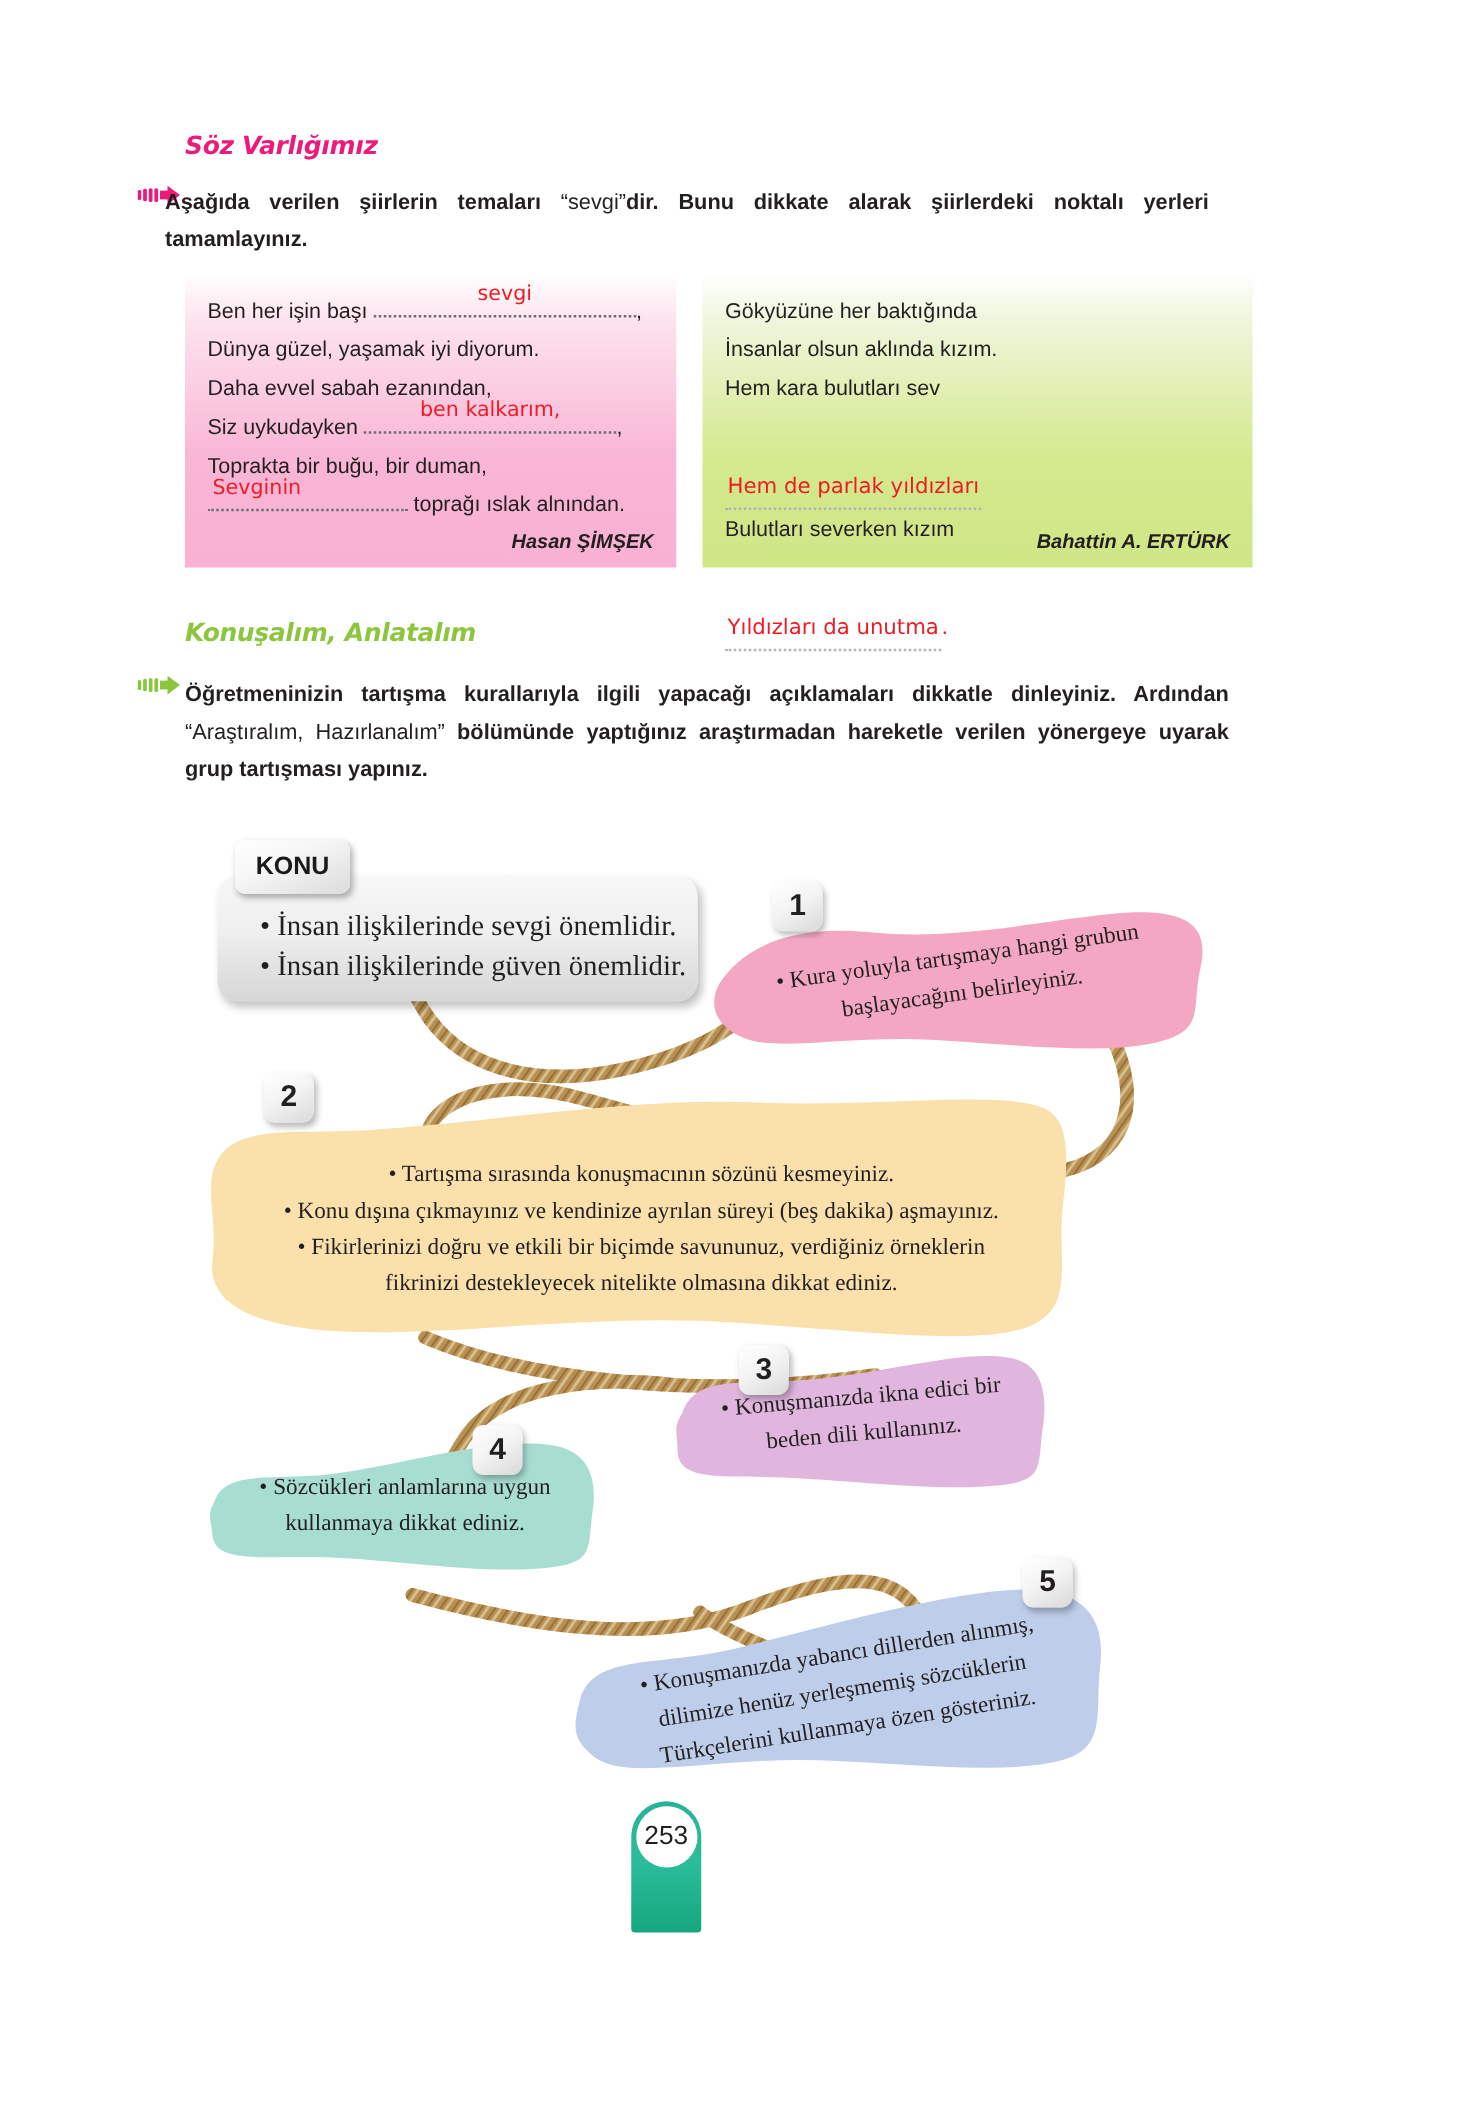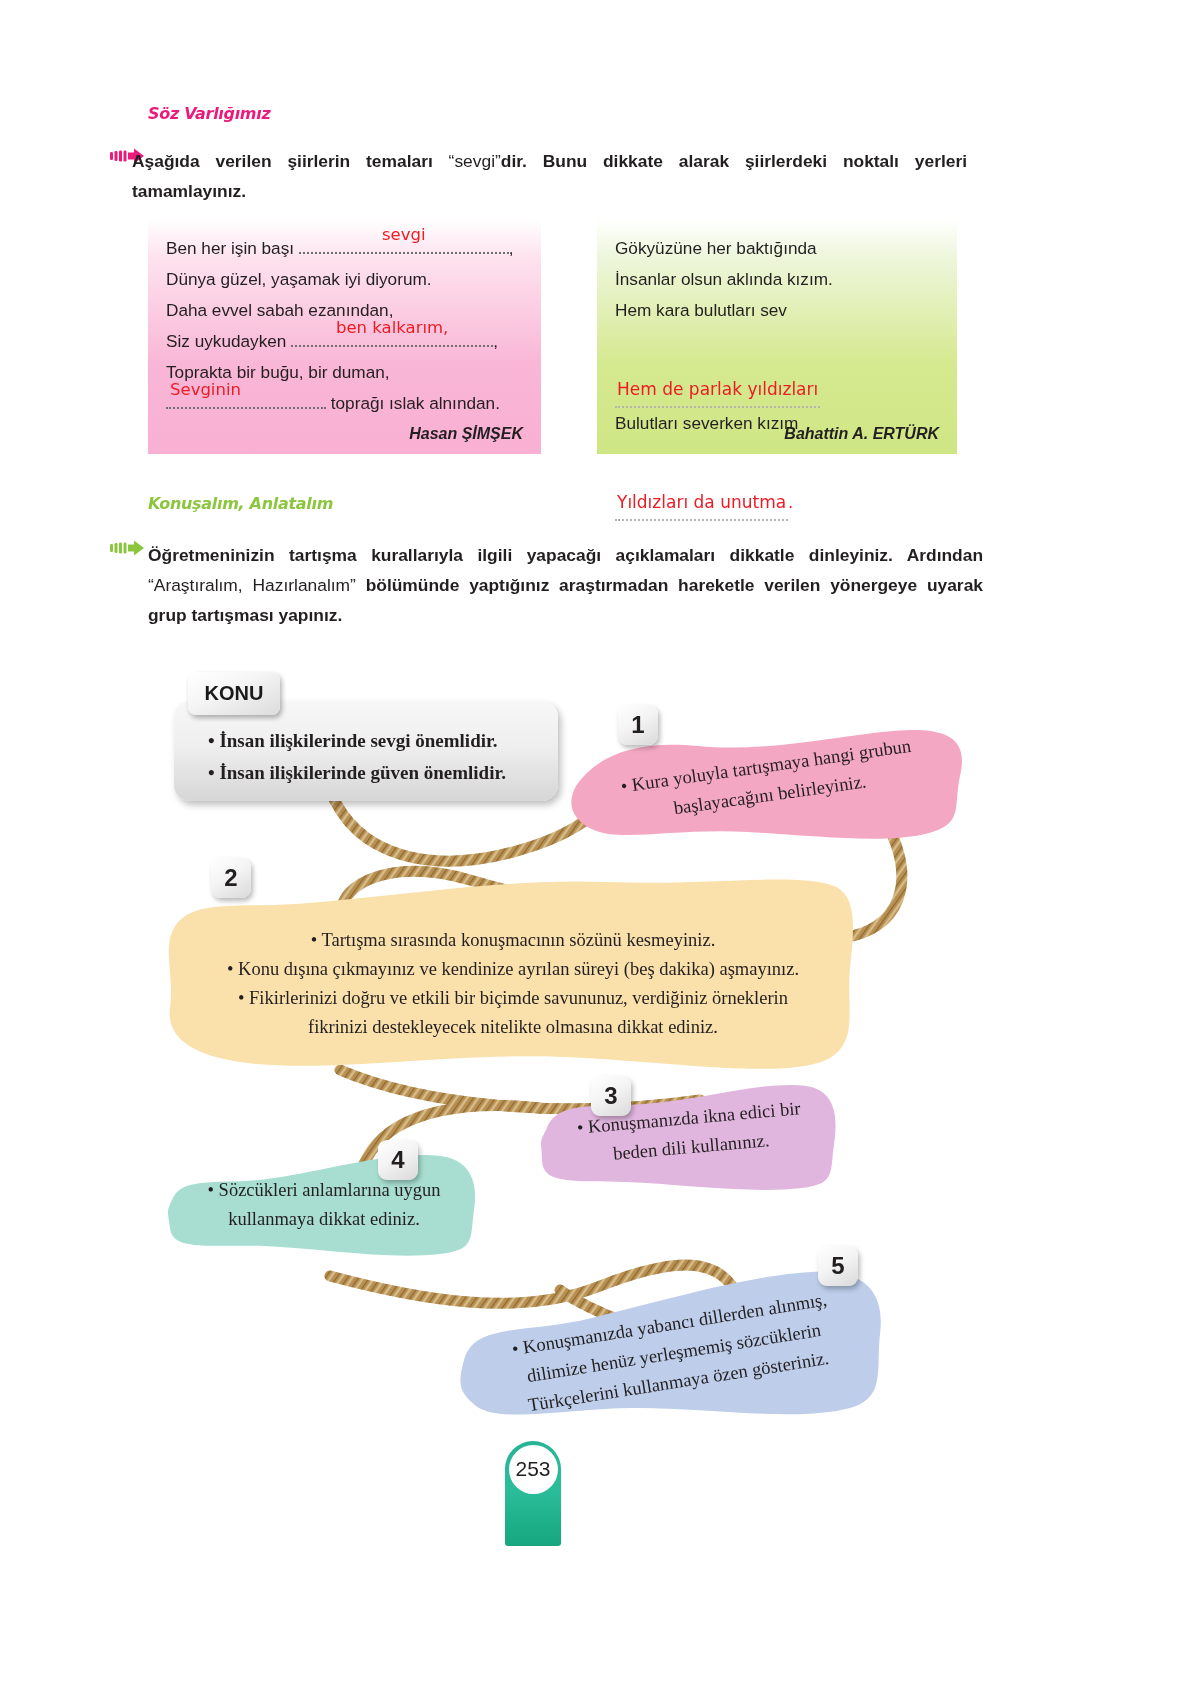--- a/index.html
+++ b/index.html
@@ -19,21 +19,21 @@
     position: absolute;
     inset: 0;
   }
 
   
   .sec-heading {
     position: absolute;
     font-family: "DejaVu Sans", sans-serif;
     font-style: italic;
     font-weight: bold;
-    font-size: 16px;
+    font-size: 20px;
     letter-spacing: -0.3px;
   }
   #soz-varligimiz-heading { left: 148px; top: 104px; color: #ec1b7b; }
   #konusalim-heading      { left: 148px; top: 494px; color: #8cc63e; }
 
   
   .arrow-bullet {
     position: absolute;
     width: 34px;
     height: 16px;
@@ -63,22 +63,22 @@
     height: 235px;
     box-sizing: border-box;
     padding: 14px 18px 0 18px;
   }
   #poem-box-left {
     left: 148px;
     width: 393px;
     background: linear-gradient(to bottom, #ffffff 0%, #fde3ee 16%, #f9b6d6 62%, #f9b0d3 100%);
   }
   #poem-box-right {
-    left: 597px;
-    width: 360px;
+    left: 562px;
+    width: 440px;
     background: linear-gradient(to bottom, #ffffff 0%, #eef6dc 16%, #d5e98f 62%, #cfe685 100%);
   }
   .poem-line {
     font-family: "Liberation Sans", sans-serif;
     font-size: 17.2px;
     color: #231f20;
     line-height: 31px;
     white-space: nowrap;
     position: relative;
   }
@@ -181,24 +181,23 @@
     left: 0; top: 29px;
     width: 384px; height: 100px;
     border-radius: 16px;
     background: linear-gradient(to bottom, #f7f7f7 0%, #efefef 45%, #d6d6d6 100%);
     box-shadow: 3px 4px 7px rgba(0,0,0,.25);
     box-sizing: border-box;
     padding: 24px 0 0 34px;
   }
   #konu-body .konu-item {
     font-family: "Liberation Serif", serif;
-    font-size: 19px;
+    font-size: 23px;
     color: #231f20;
     line-height: 32px;
-    font-weight: bold;
   }
 
   
   #page-tab {
     position: absolute;
     left: 505px;
     top: 1441px;
     width: 56px;
     height: 105px;
     border-radius: 28px 28px 3px 3px;

